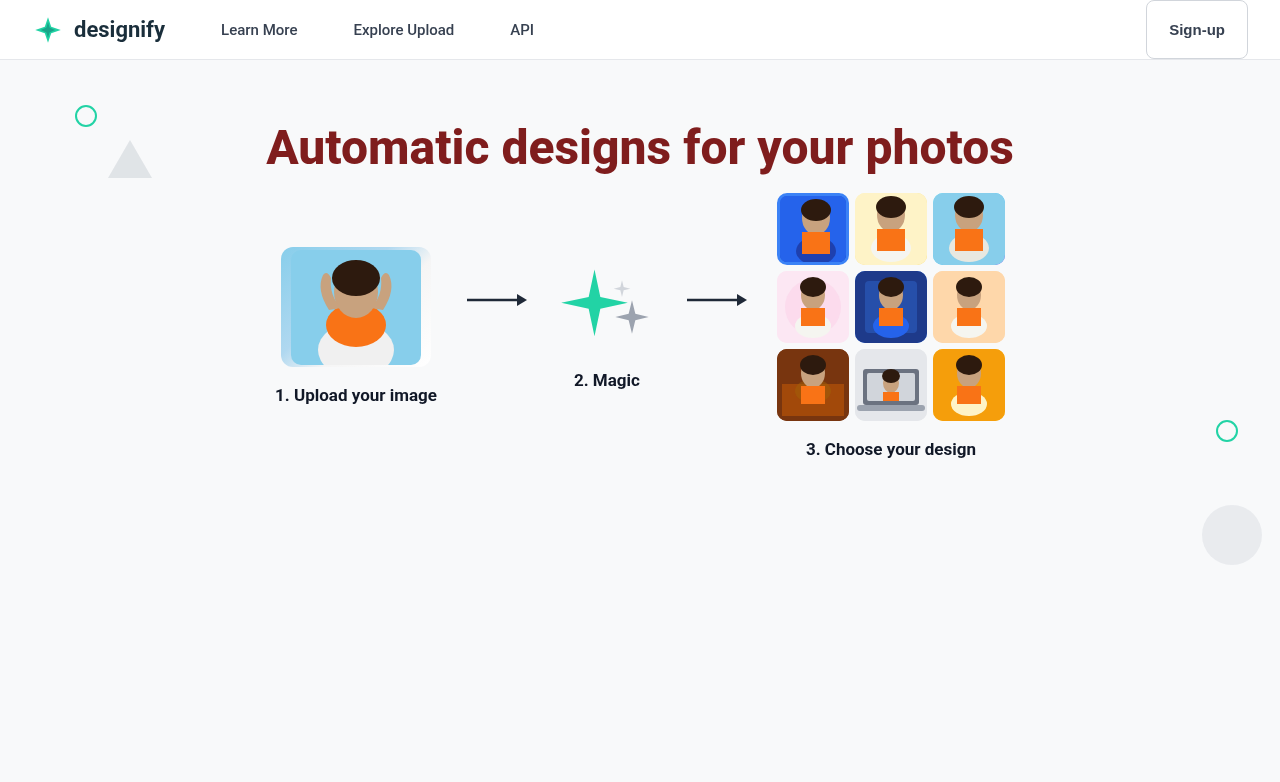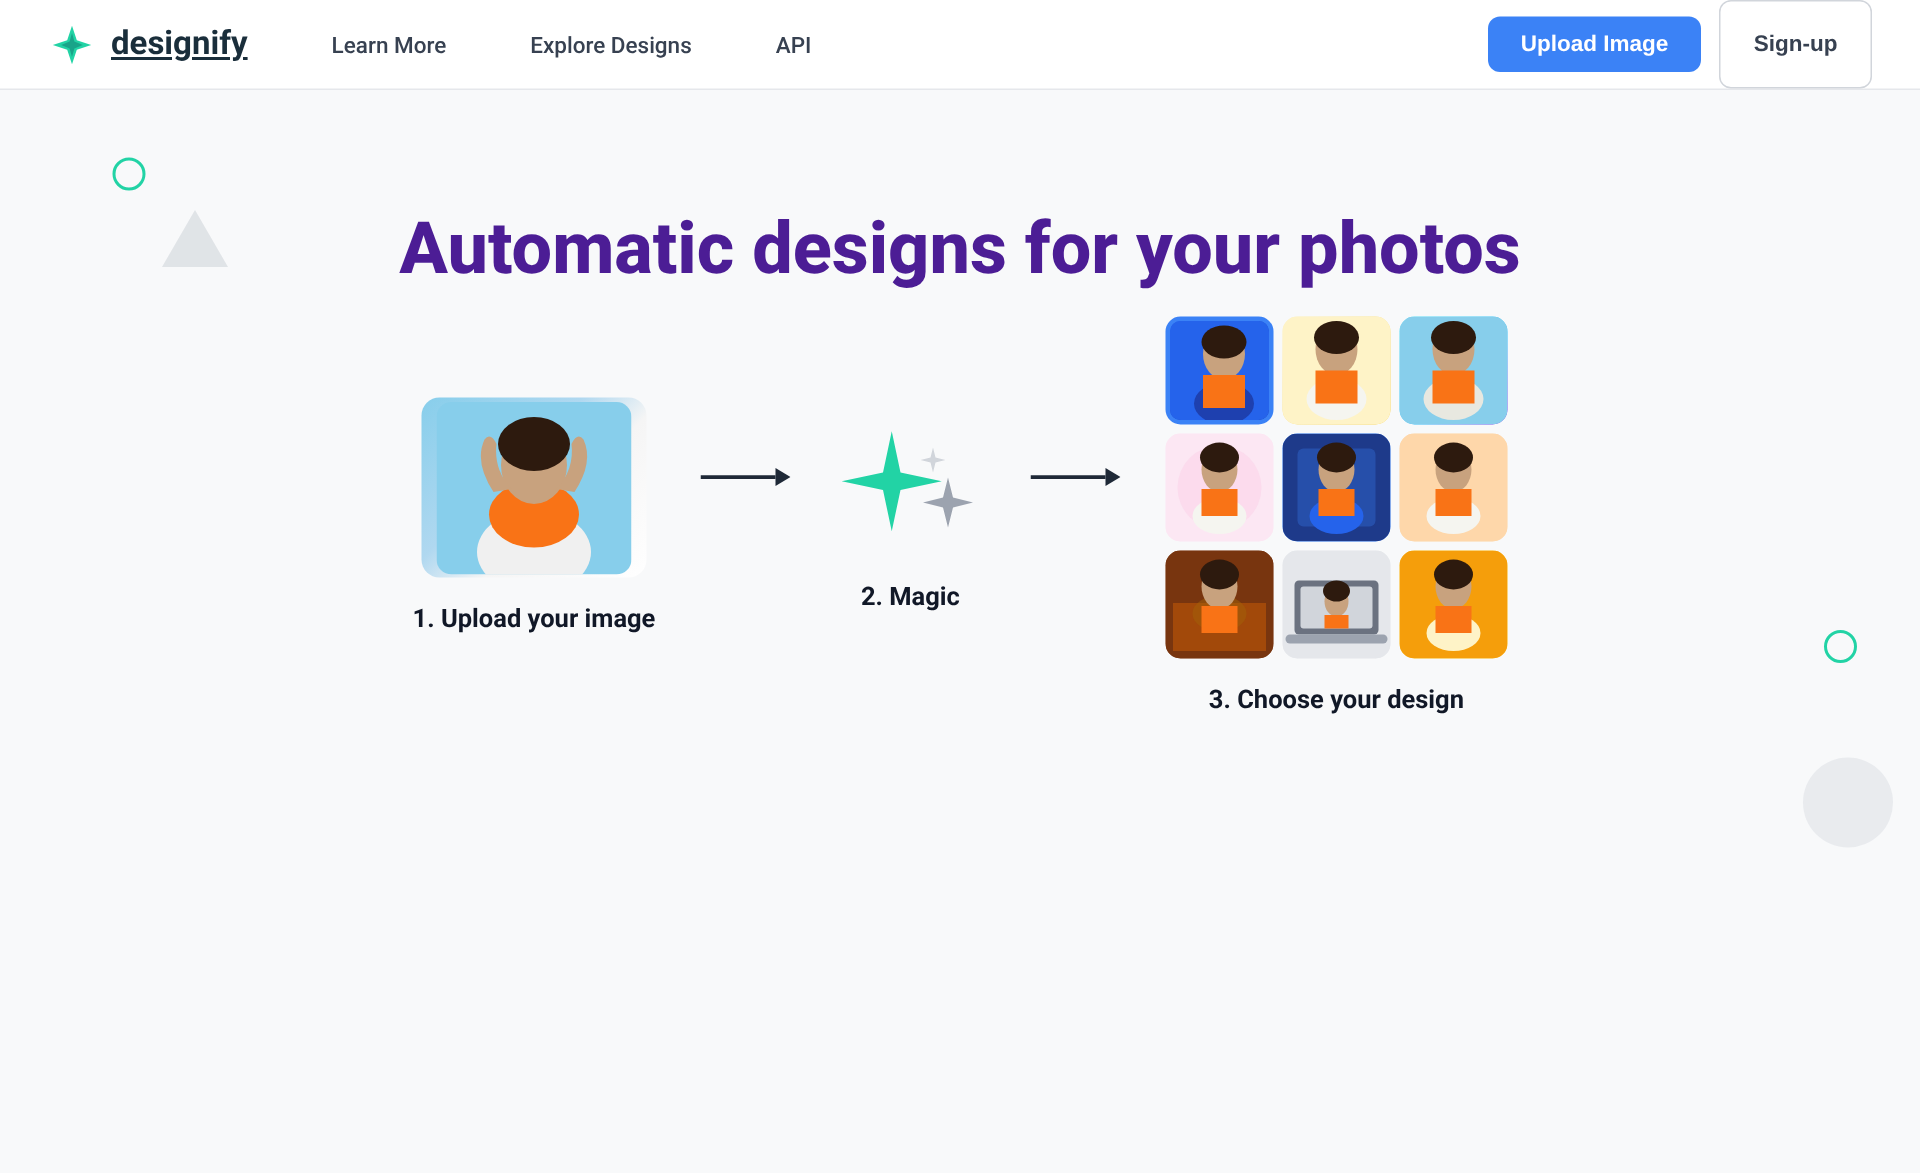--- a/index.html
+++ b/index.html
@@ -24,21 +24,20 @@
       margin-right: 40px;
     }
     .nav-logo-icon {
       width: 32px;
       height: 32px;
     }
     .nav-logo-text {
       font-size: 22px;
       font-weight: 700;
       color: #1a2e3b;
-      text-decoration: underline;
     }
     .nav-links {
       display: flex;
       align-items: center;
       gap: 24px;
       flex: 1;
     }
     .nav-link {
       font-size: 15px;
       color: #374151;
@@ -126,24 +125,23 @@
       height: 60px;
       border-radius: 50%;
       background: #e5e7eb;
       opacity: 0.8;
     }
 
     
     .hero-title {
       font-size: 48px;
       font-weight: 800;
-      color: #4c1d95;
+      color: #7f1d1d;
       margin-bottom: 18px;
       line-height: 1.15;
-      margin-top: 18px;
     }
     .hero-subtitle {
       font-size: 17px;
       color: #6b7280;
       text-align: center;
       line-height: 1.6;
       max-width: 620px;
       margin-bottom: 48px;
     }
 
@@ -243,26 +241,25 @@
       <rect width="40" height="40" rx="8" fill="none"></rect>
 
       <polygon points="20,4 24,16 36,20 24,24 20,36 16,24 4,20 16,16" fill="#22d3a5"></polygon>
       <polygon points="20,10 22,17 29,20 22,23 20,30 18,23 11,20 18,17" fill="#0f766e" opacity="0.5"></polygon>
     </svg>
     <span class="nav-logo-text">designify</span>
   </a>
 
   <div class="nav-links">
     <a class="nav-link">Learn More</a>
-    <a class="nav-link">Explore Designs</a>
+    <a class="nav-link">Explore Upload</a>
     <a class="nav-link">API</a>
   </div>
 
   <div class="nav-actions">
-    <button class="btn-upload">Upload Image</button>
     <button class="btn-signup">Sign-up</button>
   </div>
 </nav>
 
 <main class="main">
 
   <div class="deco-circle-tl"></div>
   <div class="deco-triangle"></div>
   <div class="deco-circle-br"></div>
   <div class="deco-circle-large"></div>

